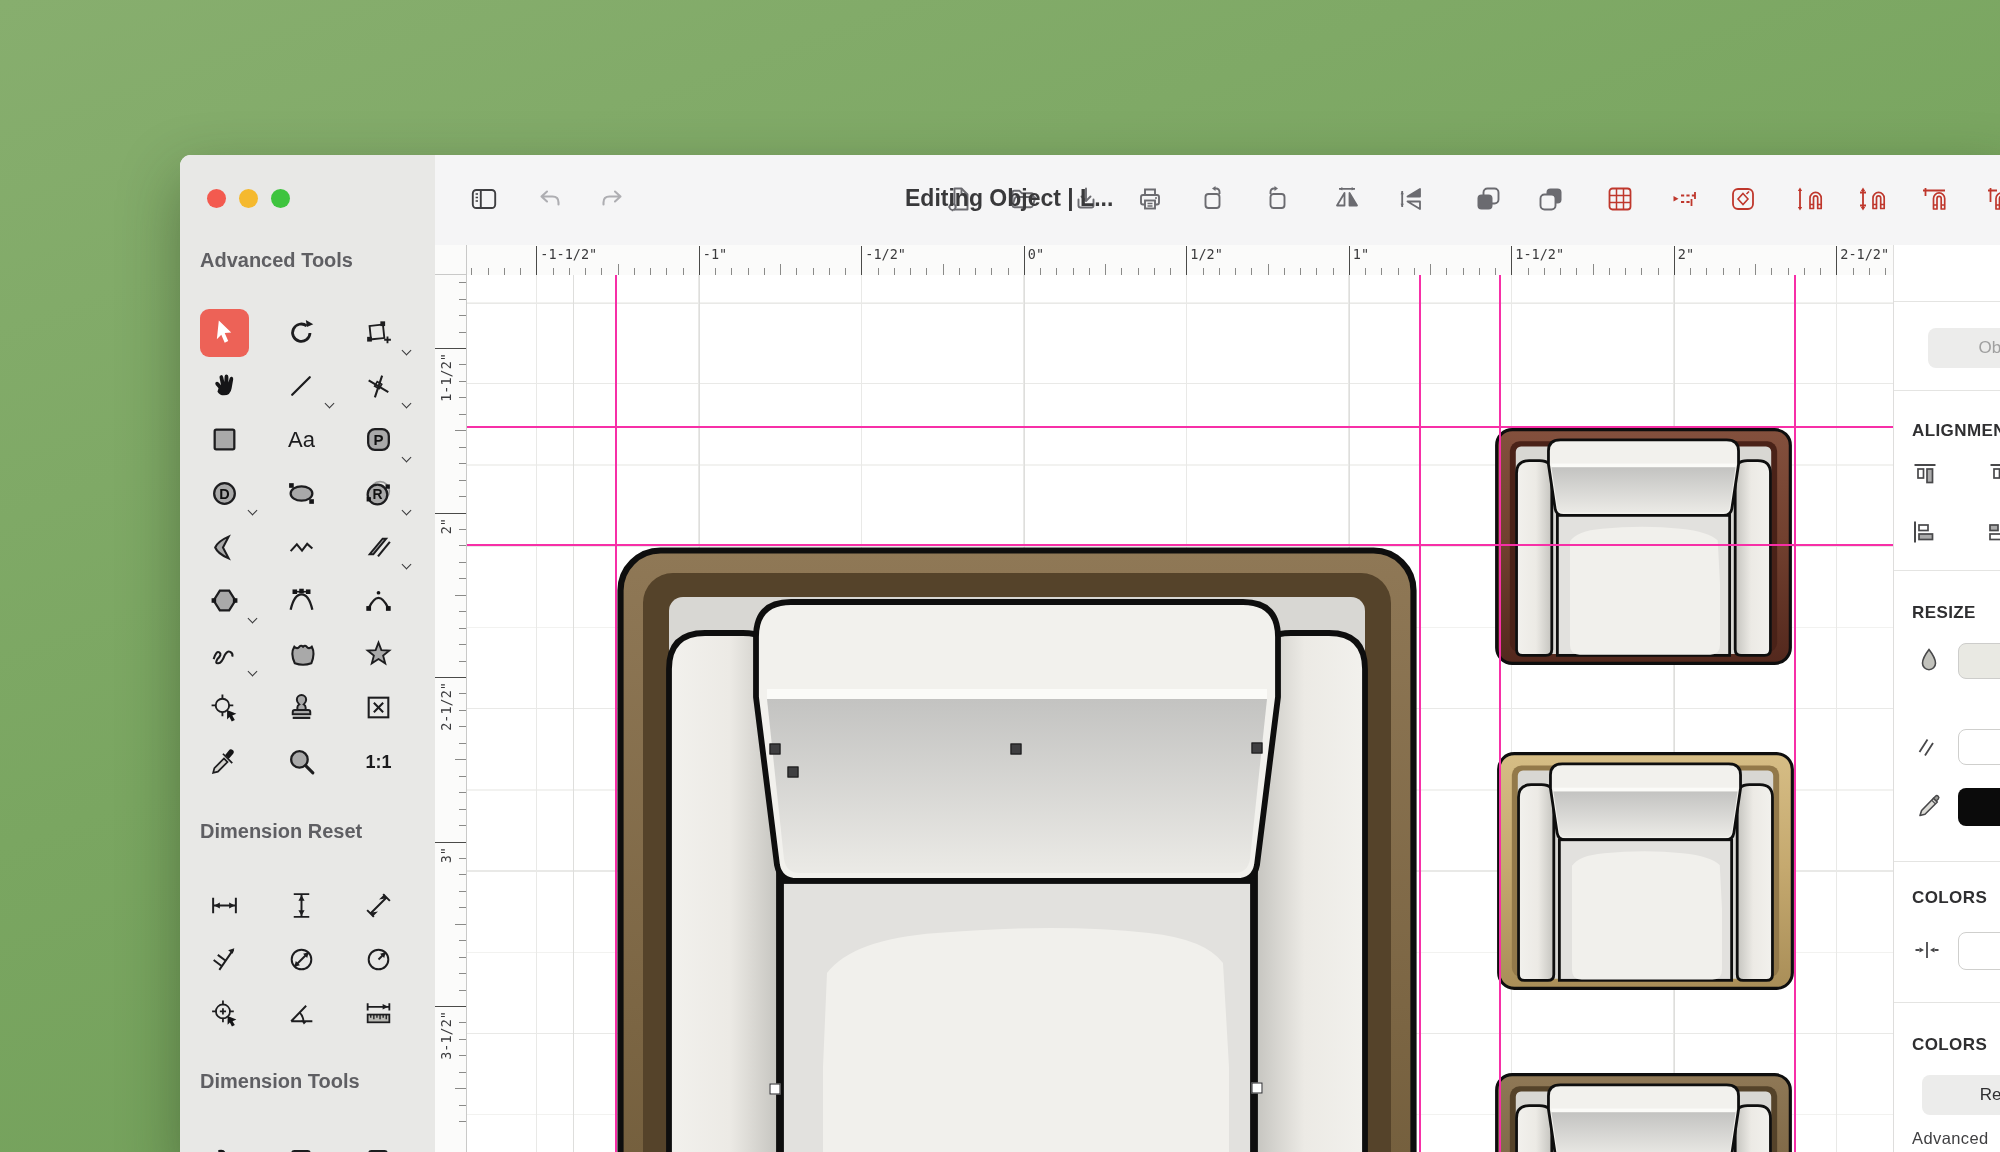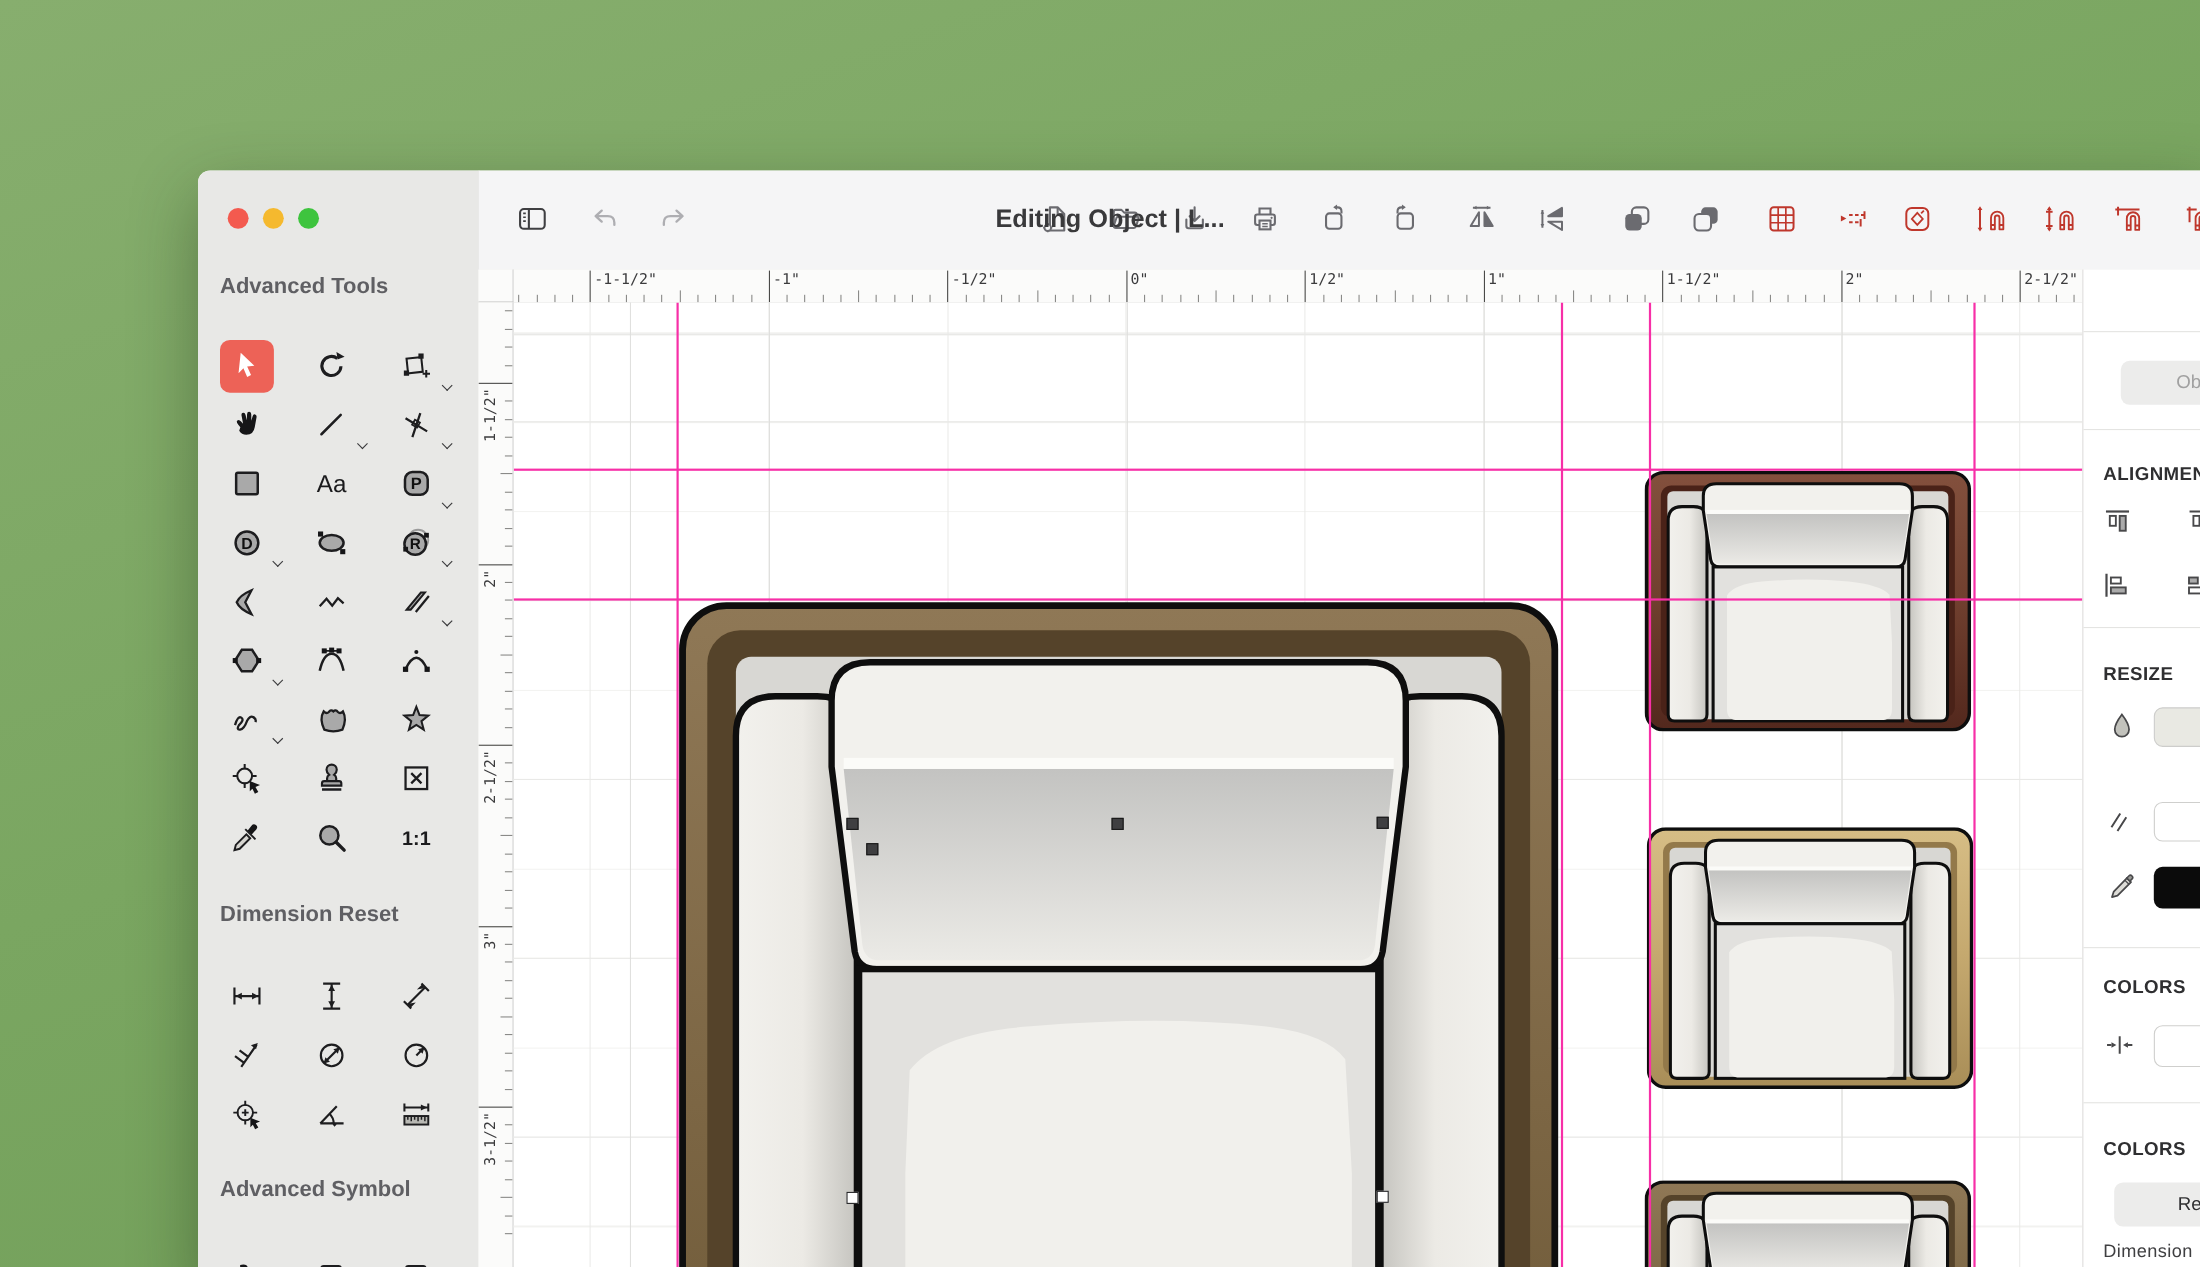--- a/index.html
+++ b/index.html
@@ -318,21 +318,21 @@
             <svg viewBox="0 0 30 30" class="icn">
               <rect x="4.5" y="17" width="21" height="7.5" fill="#b9b9b4" stroke="currentColor" stroke-width="1.7"></rect>
               <path d="M7.5,17 v3.2 M10.5,17 v4.5 M13.5,17 v3.2 M16.5,17 v4.5 M19.5,17 v3.2 M22.5,17 v4.5" stroke="currentColor" stroke-width="1.3"></path>
               <path d="M4.5,9.5 H25.5 M4.5,6 V13 M25.5,6 V13" stroke="currentColor" stroke-width="1.8"></path>
               <path d="M24.5,9.5 l-5.5,-2.7 v5.4 z" fill="currentColor"></path>
             </svg>
           </div>
         </div>
     </div>
     <div>
-      <div class="seclabel" style="top: 915px;">Advanced Symbol</div>
+      <div class="seclabel" style="top: 915px;">Dimension Tools</div>
       <div class="grid" style="top: 982px;">
           <div class="cell">
             <svg viewBox="0 0 30 30" class="icn">
               <path d="M9,2 q8,-2 7,6 q-1,6 5,5 L21,30 H9 Z" fill="#151517"></path>
             </svg>
           </div>
           <div class="cell">
             <svg viewBox="0 0 30 30" class="icn">
               <rect x="6" y="3" width="17" height="27" rx="2" fill="none" stroke="currentColor" stroke-width="2"></rect>
             </svg>
@@ -867,16 +867,16 @@
             <path d="M15,7 V23" stroke="currentColor" stroke-width="1.8"></path>
             <path d="M3.5,15 H7.5 M26.5,15 H22.5" stroke="currentColor" stroke-width="1.8"></path>
             <path d="M12,15 l-4.5,-2.6 v5.2 z M18,15 l4.5,-2.6 v5.2 z" fill="currentColor"></path>
           </svg>
         </div>
       <div class="swatch" style="top:687px;height:38px;background:#ffffff;border:1px solid #cfcfcd"></div>
       <div class="pdiv" style="top:757px"></div>
 
       <div class="phead" style="top:790px">COLORS</div>
       <div class="pbtn" style="top:830px;left:28px;width:160px;height:40px;color:#2f2f31">Reset</div>
-      <div class="phead" style="top:884px;font-weight:400;color:#3f3f41;font-size:16.5px">Dimension</div>
+      <div class="phead" style="top:884px;font-weight:400;color:#3f3f41;font-size:16.5px">Advanced</div>
     </div>
   </div>
 </div>
 
 </body></html>

